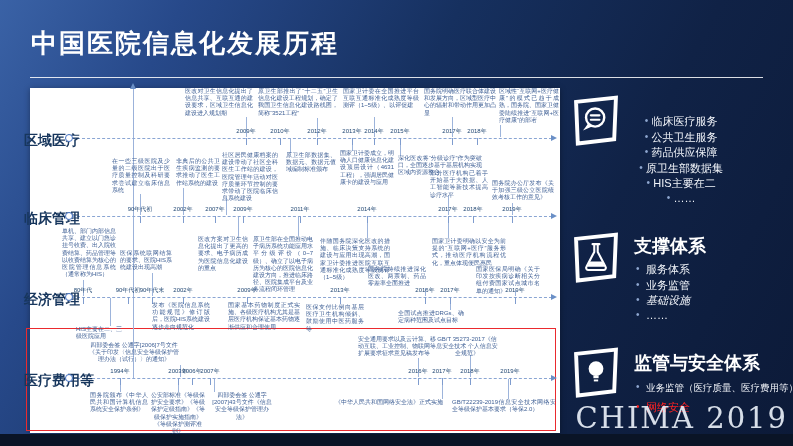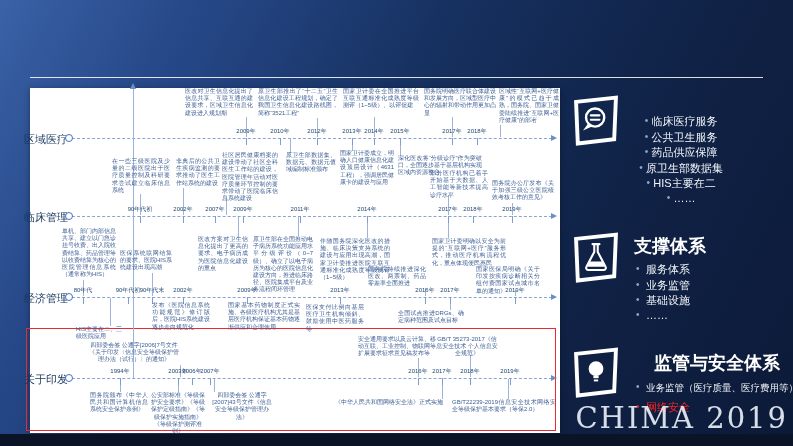--- a/index.html
+++ b/index.html
@@ -24,21 +24,21 @@
   .bottom-bar {
     position:absolute; left:0; top:434px; width:793px; height:12px;
     background:#0a1426; z-index:6;
   }
   .watermark {
     position:absolute; right:5px; top:401px; z-index:7;
     font-family:"DejaVu Serif","Liberation Serif",serif;
     font-size:29px; letter-spacing:2px; color:#e7edf6; opacity:0.93; white-space:nowrap;
   }
   
-  .tl-row-label { position:absolute; z-index:4; font-size:11px; font-weight:normal; color:#17365d; text-align:right; width:40px; white-space:nowrap; }
+  .tl-row-label { position:absolute; z-index:4; font-size:14px; font-weight:bold; color:#17365d; text-align:right; width:40px; white-space:nowrap; }
   .tl-line { position:absolute; z-index:3; height:0; border-top:1px dashed #8aa5d3; }
   .tl-arrow-r { position:absolute; z-index:3; width:0; height:0; border-top:3px solid transparent; border-bottom:3px solid transparent; border-left:6px solid #6a8fc6; }
   .tl-arrow-u { position:absolute; z-index:3; width:0; height:0; border-left:3.5px solid transparent; border-right:3.5px solid transparent; border-bottom:6px solid #6a8fc6; }
   .tl-axis { position:absolute; z-index:3; width:1px; background:#9bb2da; }
   .tl-circle { position:absolute; z-index:4; width:8px; height:8px; border:1.5px solid #4472c4; border-radius:50%; background:#fff; }
   .tl-year { position:absolute; z-index:4; font-size:6px; color:#1f4571; white-space:nowrap; transform:translateX(-50%); }
   .tl-tick { position:absolute; z-index:3; width:1px; height:7px; background:#7f9cce; }
   .tl-conn { position:absolute; z-index:2; width:1px; background:#9db4db; }
   .tl-event { position:absolute; z-index:4; font-size:6px; line-height:7.2px; color:#3d5e94; text-align:justify; text-justify:inter-ideograph; }
   .tl-highlight { position:absolute; z-index:2; border:1.6px solid #ea2a2e; background:transparent; }
@@ -46,20 +46,21 @@
   .sb-icon { position:absolute; left:570px; z-index:2; }
   .sb-title { position:absolute; left:634px; z-index:2; font-size:18px; font-weight:bold; color:#ffffff; white-space:nowrap; }
   .sb-items { position:absolute; left:636px; z-index:2; list-style:none; }
   .sb-items li { color:#f2f5fa; white-space:nowrap; }
   .sb-bullet { display:inline-block; width:10px; color:#8ea6cf; font-size:10px; vertical-align:1px; }
 </style>
 </head>
 <body>
 
 <div id="slide">
+  <div class="title">中国医院信息化发展历程</div>
   <div class="title-underline"></div>
   <div class="panel"></div>
   <div class="bottom-bar"></div>
   <div class="watermark">CHIMA 2019</div>
 <div class="tl-highlight" style="left: 26px; top: 328px; width: 530px; height: 103px; border-color: rgb(234, 42, 46);"></div>
     <div class="tl-axis" style="left: 133px; top: 88px; height: 290px;"></div>
     <div class="tl-arrow-u" style="left: 130px; top: 83px;"></div>
     <div class="tl-row-label" style="left: 24px; top: 132px;">区域医疗</div>
     <div class="tl-line" style="left: 72px; top: 138px; width: 480px;"></div>
     <div class="tl-arrow-r" style="left: 551px; top: 135px;"></div>
@@ -169,21 +170,21 @@
     <div class="tl-event" style="left: 76px; top: 326px; width: 46px;">HIS主要在二、三级医院应用</div>
     <div class="tl-conn" style="left: 110px; top: 298px; height: 28px;"></div>
     <div class="tl-event" style="left: 152px; top: 302px; width: 58px;">发布《医院信息系统功能规范》修订版后，医院HIS系统建设逐步走向规范化</div>
     <div class="tl-conn" style="left: 183px; top: 298px; height: 4px;"></div>
     <div class="tl-event" style="left: 228px; top: 302px; width: 72px;">国家基本药物制度正式实施、各级医疗机构尤其是基层医疗机构保证基本药物逐渐供应和合理使用</div>
     <div class="tl-conn" style="left: 247px; top: 298px; height: 4px;"></div>
     <div class="tl-event" style="left: 306px; top: 304px; width: 58px;">医保支付比例向基层医疗卫生机构倾斜、鼓励使用中医药服务等</div>
     <div class="tl-conn" style="left: 340px; top: 298px; height: 6px;"></div>
     <div class="tl-event" style="left: 398px; top: 310px; width: 66px;">全国试点推进DRGs、确定病种范围及试点目标</div>
     <div class="tl-conn" style="left: 450px; top: 298px; height: 12px;"></div>
-    <div class="tl-row-label" style="left: 24px; top: 372px;">关于印发</div>
+    <div class="tl-row-label" style="left: 24px; top: 372px;">医疗费用等</div>
     <div class="tl-line" style="left: 72px; top: 378px; width: 480px;"></div>
     <div class="tl-arrow-r" style="left: 551px; top: 375px;"></div>
     <div class="tl-circle" style="left: 65px; top: 374px;"></div>
     <div class="tl-year" style="left: 120px; top: 367px;">1994年</div>
     <div class="tl-tick" style="left: 120px; top: 378px;"></div>
     <div class="tl-year" style="left: 178px; top: 367px;">2003年</div>
     <div class="tl-tick" style="left: 178px; top: 378px;"></div>
     <div class="tl-year" style="left: 192px; top: 367px;">2006年</div>
     <div class="tl-tick" style="left: 192px; top: 378px;"></div>
     <div class="tl-year" style="left: 210px; top: 367px;">2007年</div>
@@ -229,27 +230,27 @@
     </ul>
     <div class="sb-icon" style="top: 230px;"><svg width="52" height="56" viewBox="0 0 60 64">
         <polygon points="7,10 53,5 51,53 9,58" fill="none" stroke="#fff" stroke-width="4.5"></polygon>
         <path d="M26,16 h8 M28,16 v9 L19,42 a2.6,2.6 0 0 0 2.3,3.9 h17.4 a2.6,2.6 0 0 0 2.3,-3.9 L32,25 v-9" fill="none" stroke="#fff" stroke-width="2.4" stroke-linecap="round" stroke-linejoin="round"></path>
         <polygon points="22.5,36 37.5,36 40,42 20,42" fill="#fff"></polygon>
       </svg></div>
     <div class="sb-title" style="top: 234px;">支撑体系</div>
     <ul class="sb-items" style="top: 262px;">
       <li style="height: 15.5px; font-size: 11px;"><span class="sb-bullet">•</span><span>服务体系</span></li>
       <li style="height: 15.5px; font-size: 11px;"><span class="sb-bullet">•</span><span>业务监管</span></li>
-      <li style="height: 15.5px; font-size: 11px;"><span class="sb-bullet">•</span><span>基础设施</span></li>
+      <li style="height: 15.5px; font-size: 11px; font-style: italic;"><span class="sb-bullet">•</span><span>基础设施</span></li>
       <li style="height: 15.5px; font-size: 11px;"><span class="sb-bullet">•</span><span>……</span></li>
     </ul>
     <div class="sb-icon" style="top: 345px;"><svg width="52" height="56" viewBox="0 0 60 64">
         <polygon points="7,10 53,5 51,53 9,58" fill="none" stroke="#fff" stroke-width="4.5"></polygon>
         <circle cx="30" cy="27" r="8.5" fill="#fff"></circle>
         <path d="M27,35 h6 v3 h-6 z" fill="#fff"></path>
         <rect x="27.5" y="39.5" width="5" height="2.2" fill="#fff"></rect>
       </svg></div>
-    <div class="sb-title" style="top: 351px; margin-left: 20px;">监管与安全体系</div>
+    <div class="sb-title" style="top: 351px;">监管与安全体系</div>
     <ul class="sb-items" style="top: 381px;">
       <li style="height: 19px; font-size: 9.5px;"><span class="sb-bullet">•</span><span>业务监管（医疗质量、医疗费用等）</span></li>
       <li style="height: 19px; font-size: 11px;"><span class="sb-bullet" style="color: rgb(255, 34, 34);">•</span><span style="color: rgb(255, 34, 34);">网络安全</span></li>
     </ul>
   </div>
 
 </body></html>

